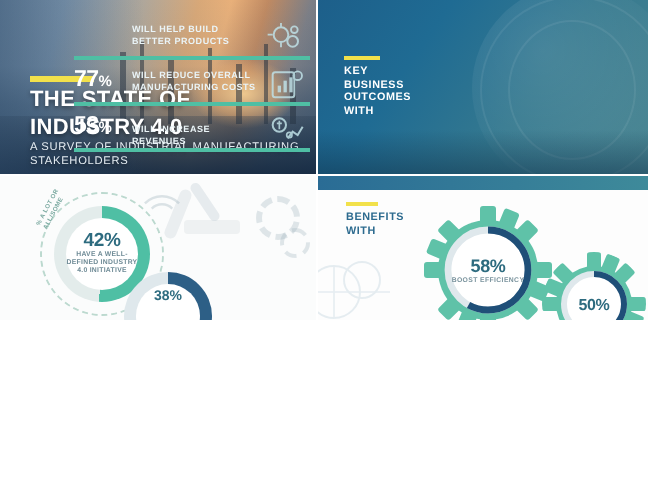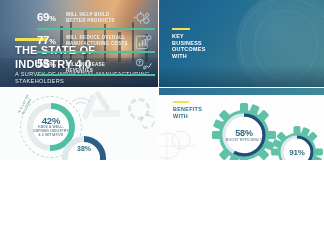--- a/index.html
+++ b/index.html
@@ -176,21 +176,20 @@
     <div class="globe"></div>
     <div class="globe-l gl1"></div>
     <div class="globe-l gl2"></div>
     <div class="statsbar"></div>
   </div>
 
   <div class="rule-y kb-rule"></div>
   <div class="kb-label">KEY BUSINESS OUTCOMES WITH</div>
 
   <div class="statrow r1">
-    <div class="statpct"><span>69</span><em>%</em></div>
     <div class="stattxt">WILL HELP BUILD BETTER PRODUCTS</div>
     <svg class="staticon" viewBox="0 0 24 24">
       <circle cx="9" cy="10" r="4.4" fill="none" stroke="#bfe0e6" stroke-width="1.2"></circle>
       <circle cx="16" cy="14" r="3.2" fill="none" stroke="#bfe0e6" stroke-width="1.2"></circle>
       <circle cx="17" cy="7" r="2" fill="none" stroke="#bfe0e6" stroke-width="1.1"></circle>
       <path d="M9 6v-3M4 10H1M9 14.5v3" stroke="#bfe0e6" stroke-width="1.1" fill="none"></path>
     </svg>
     <div class="statline"></div>
   </div>
 
@@ -301,19 +300,19 @@
             <rect x="22.5" y="0" width="7" height="9" rx="1.4" transform="rotate(22.5 26 26)"></rect>
             <rect x="22.5" y="43" width="7" height="9" rx="1.4" transform="rotate(22.5 26 26)"></rect>
             <rect x="0" y="22.5" width="9" height="7" rx="1.4" transform="rotate(22.5 26 26)"></rect>
             <rect x="43" y="22.5" width="9" height="7" rx="1.4" transform="rotate(22.5 26 26)"></rect>
           </g>
           <circle cx="26" cy="26" r="16" fill="#ffffff"></circle>
         </g>
         <circle cx="26" cy="26" r="15" fill="none" stroke="#dfe8ec" stroke-width="3"></circle>
         <circle cx="26" cy="26" r="15" fill="none" stroke="#1f4f78" stroke-width="3" stroke-dasharray="47.1 47.1" stroke-linecap="butt" transform="rotate(-90 26 26)"></circle>
       </svg>
-      <div class="gear-val g2v">91%</div>
+      <div class="gear-val g2v">50%</div>
     </div>
   </div>
 
   <div class="divider-v"></div>
   <div class="divider-h"></div>
 </div>
 
 </body></html>

